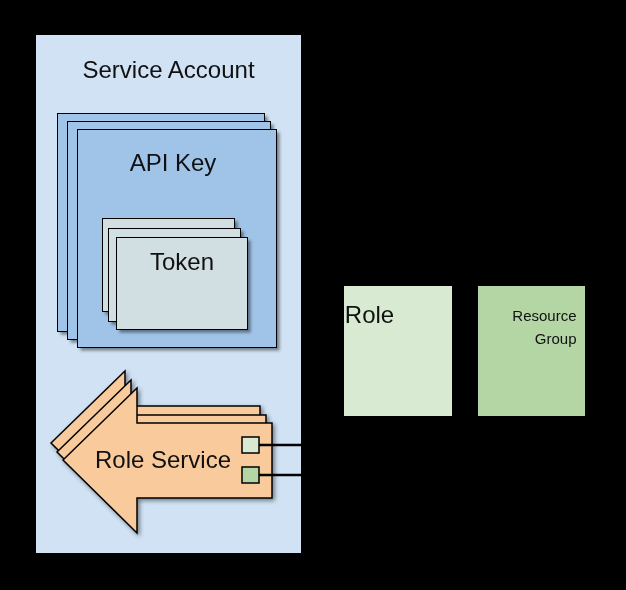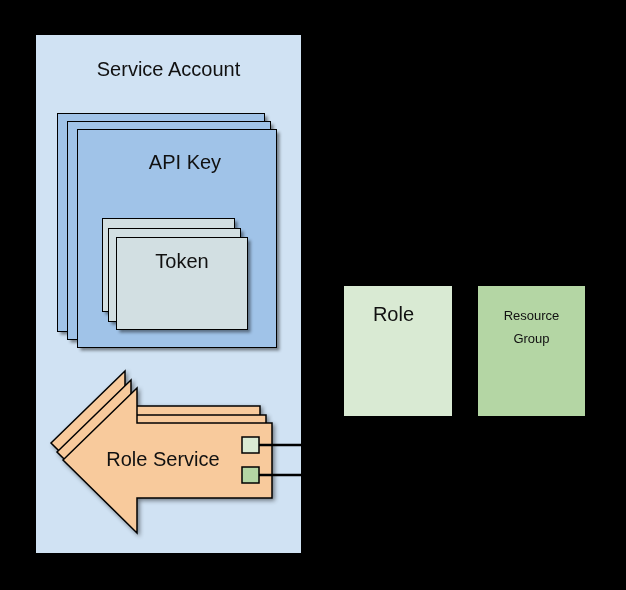--- a/index.html
+++ b/index.html
@@ -10,21 +10,21 @@
   .stage {
     position: relative;
     width: 626px;
     height: 590px;
     overflow: hidden;
     font-family: "Liberation Sans", sans-serif;
     color: #111;
   }
   .label {
     position: absolute;
-    font-size: 20px;
+    font-size: 24px;
     line-height: 23px;
     text-align: center;
     color: #111;
     white-space: nowrap;
   }
   .sa-box {
     position: absolute;
     left: 36px; top: 35px;
     width: 265px; height: 518px;
   }
@@ -39,23 +39,23 @@
     box-sizing: border-box;
   }
   .rg-label-wrap {
     position: absolute;
     left: 478px; top: 304px;
     width: 107px;
     display: flex;
     justify-content: center;
   }
   .rg-label-inner {
-    font-size: 13px;
+    font-size: 15px;
     line-height: 23px;
-    text-align: center;
+    text-align: right;
     max-width: 90px;
   }
   svg.overlay {
     position: absolute;
     left: 0; top: 0;
     pointer-events: none;
   }
   .arrow-group { filter: drop-shadow(2.5px 2.5px 2px rgba(0,0,0,0.45)); }
   .overlay polygon, .overlay rect { stroke: #000; stroke-width: 1.5; }
   .overlay line { stroke: #000; stroke-width: 2.5; }
@@ -84,21 +84,21 @@
       <polygon points="63,460 137,388 137,423 272,423 272,498 137,498 137,533" transform="translate(-6,-8)" fill="#f8ca9c"></polygon>
       <polygon points="63,460 137,388 137,423 272,423 272,498 137,498 137,533" fill="#f8ca9c"></polygon>
     </g>
     <line x1="259" y1="445" x2="318" y2="445"></line>
     <line x1="259" y1="475" x2="318" y2="475"></line>
     <rect x="242" y="437" width="17" height="16" fill="#d9ead3"></rect>
     <rect x="242" y="467" width="17" height="16" fill="#b4d6a4"></rect>
   </svg>
 
   <div class="label" style="left:36px;top:58px;width:265px">Service Account</div>
-  <div class="label" style="left:75px;top:151px;width:220px">API Key</div>
+  <div class="label" style="left:63px;top:151px;width:220px">API Key</div>
   <div class="label" style="left:116px;top:250px;width:132px">Token</div>
   <div class="label" style="left:63px;top:448px;width:200px">Role Service</div>
-  <div class="label" style="left:348px;top:303px;width:91px">Role</div>
+  <div class="label" style="left:324px;top:303px;width:91px">Role</div>
   <div class="rg-label-wrap">
     <div class="rg-label-inner">Resource Group</div>
   </div>
 
 </div>
 
 </body></html>

